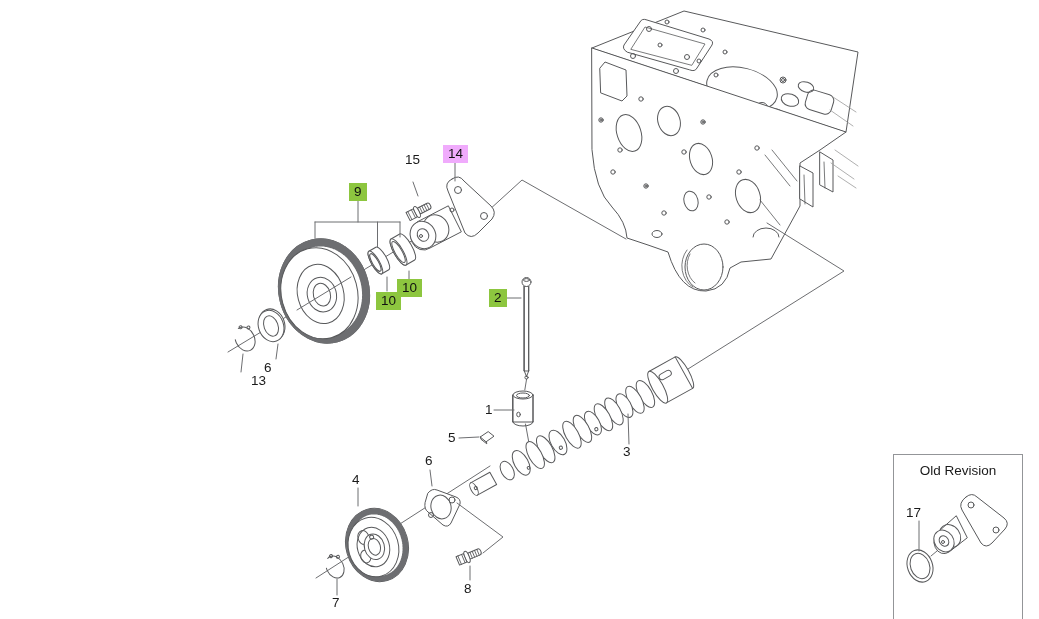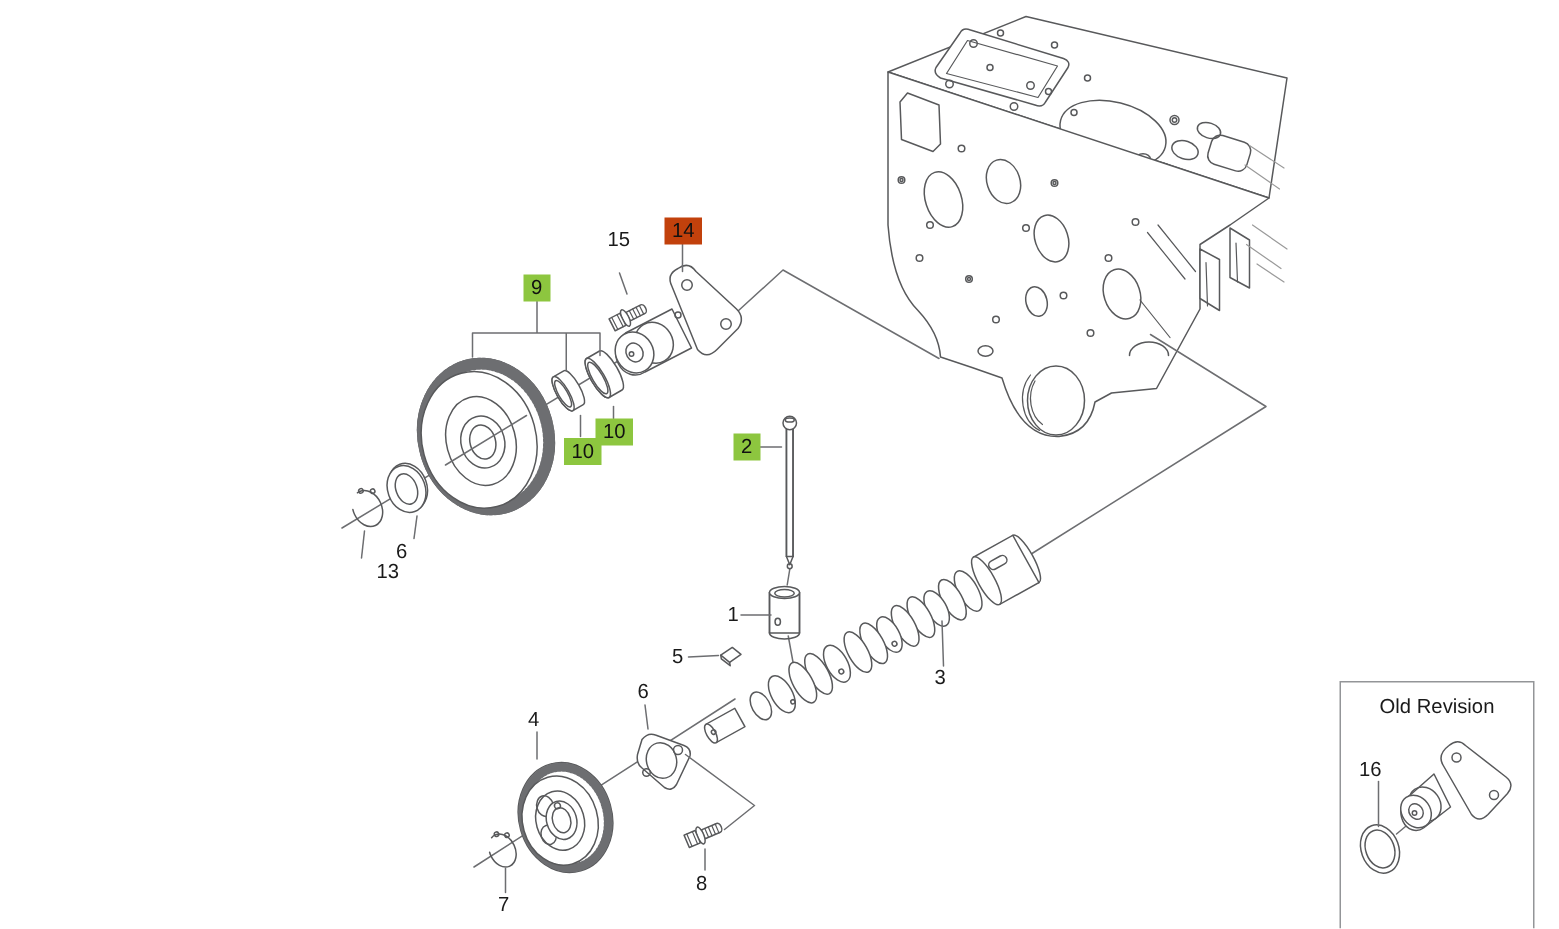--- a/index.html
+++ b/index.html
@@ -274,17 +274,17 @@
   <div class="callout" style="left:352px;top:472px">4</div>
   <div class="callout" style="left:448px;top:430px">5</div>
   <div class="callout" style="left:425px;top:453px">6</div>
   <div class="callout" style="left:332px;top:595px">7</div>
   <div class="callout" style="left:464px;top:581px">8</div>
   <div class="callout hl" style="left: 349px; top: 183px; background: rgb(141, 198, 63);">9</div>
   <div class="callout hl" style="left: 376px; top: 292px; background: rgb(141, 198, 63);">10</div>
   <div class="callout hl" style="left: 397px; top: 279px; background: rgb(141, 198, 63);">10</div>
   <div class="callout" style="left:264px;top:360px">6</div>
   <div class="callout" style="left:251px;top:373px">13</div>
-  <div class="callout hl" style="left: 443px; top: 145px; background: #c2410c;">14</div>
+  <div class="callout hl" style="left: 443px; top: 145px; background: #f0abfc;">14</div>
   <div class="callout" style="left:405px;top:152px">15</div>
-  <div class="callout" style="left:906px;top:505px">16</div>
+  <div class="callout" style="left:906px;top:505px">17</div>
 
 </div>
 
 </body></html>

